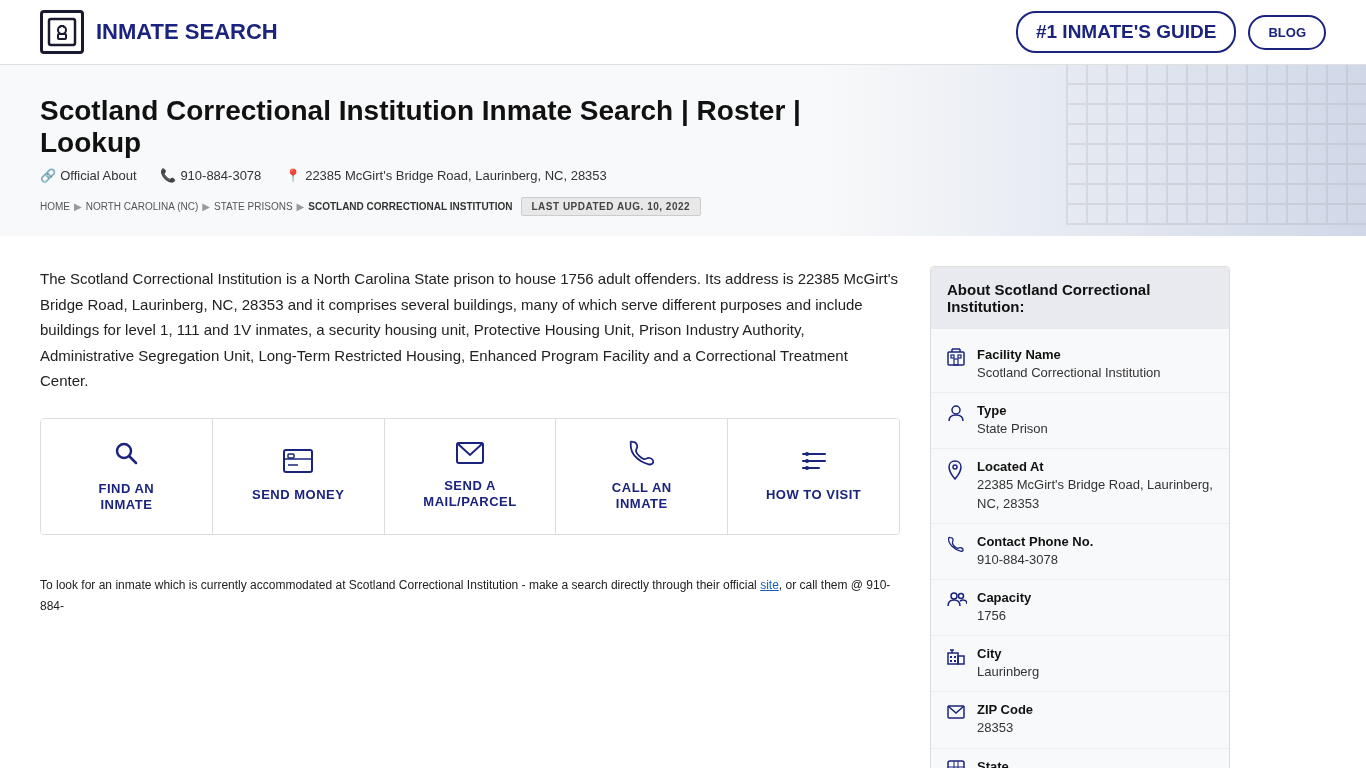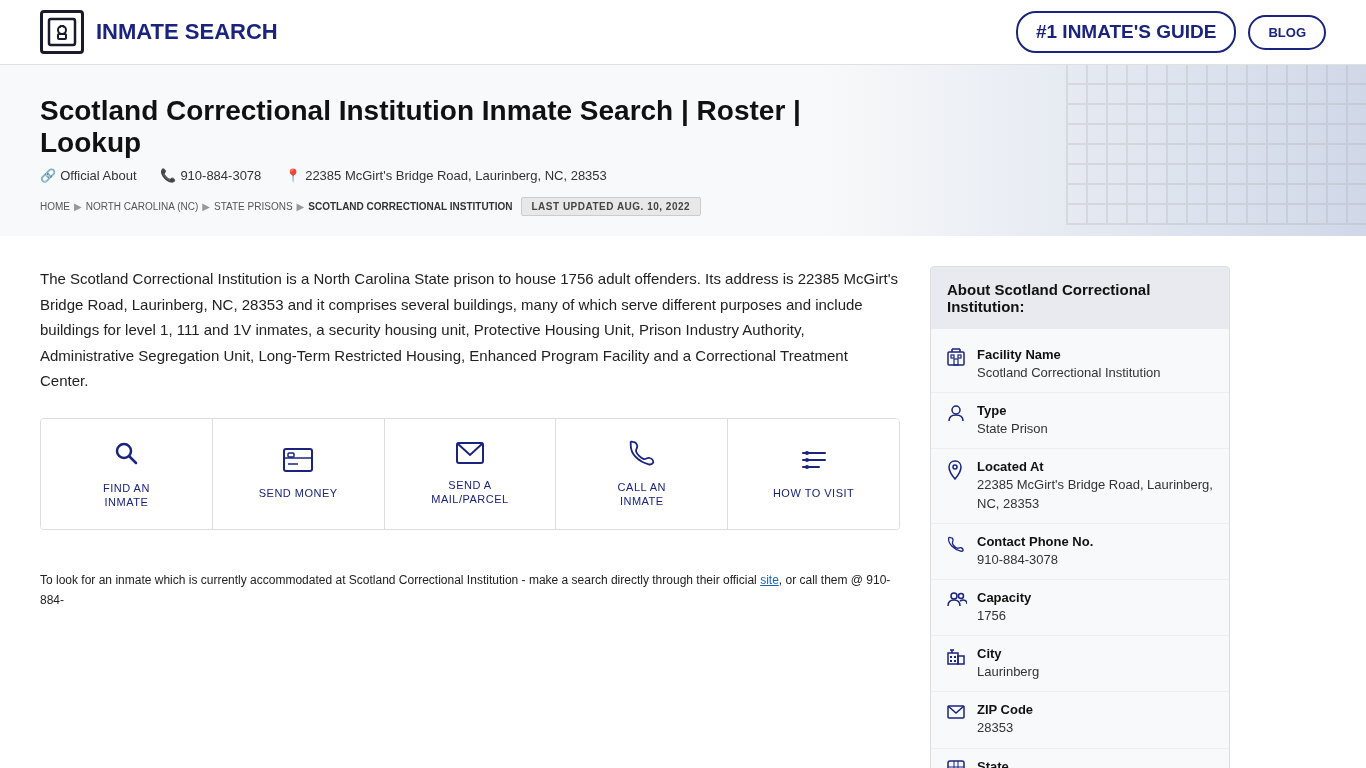--- a/index.html
+++ b/index.html
@@ -176,22 +176,22 @@
       background: #fff;
       text-decoration: none;
     }
     .action-card:last-child { border-right: none; }
     .action-icon {
       font-size: 24px;
       color: #1a237e;
       margin-bottom: 8px;
     }
     .action-label {
-      font-size: 11px;
-      font-weight: 400;
+      font-size: 13px;
+      font-weight: 700;
       color: #1a237e;
       text-transform: uppercase;
       letter-spacing: 0.5px;
       line-height: 1.3;
     }
 
     
     .lookup-header {
       background: #f0f2f8;
       border: 1px solid #ddd;

